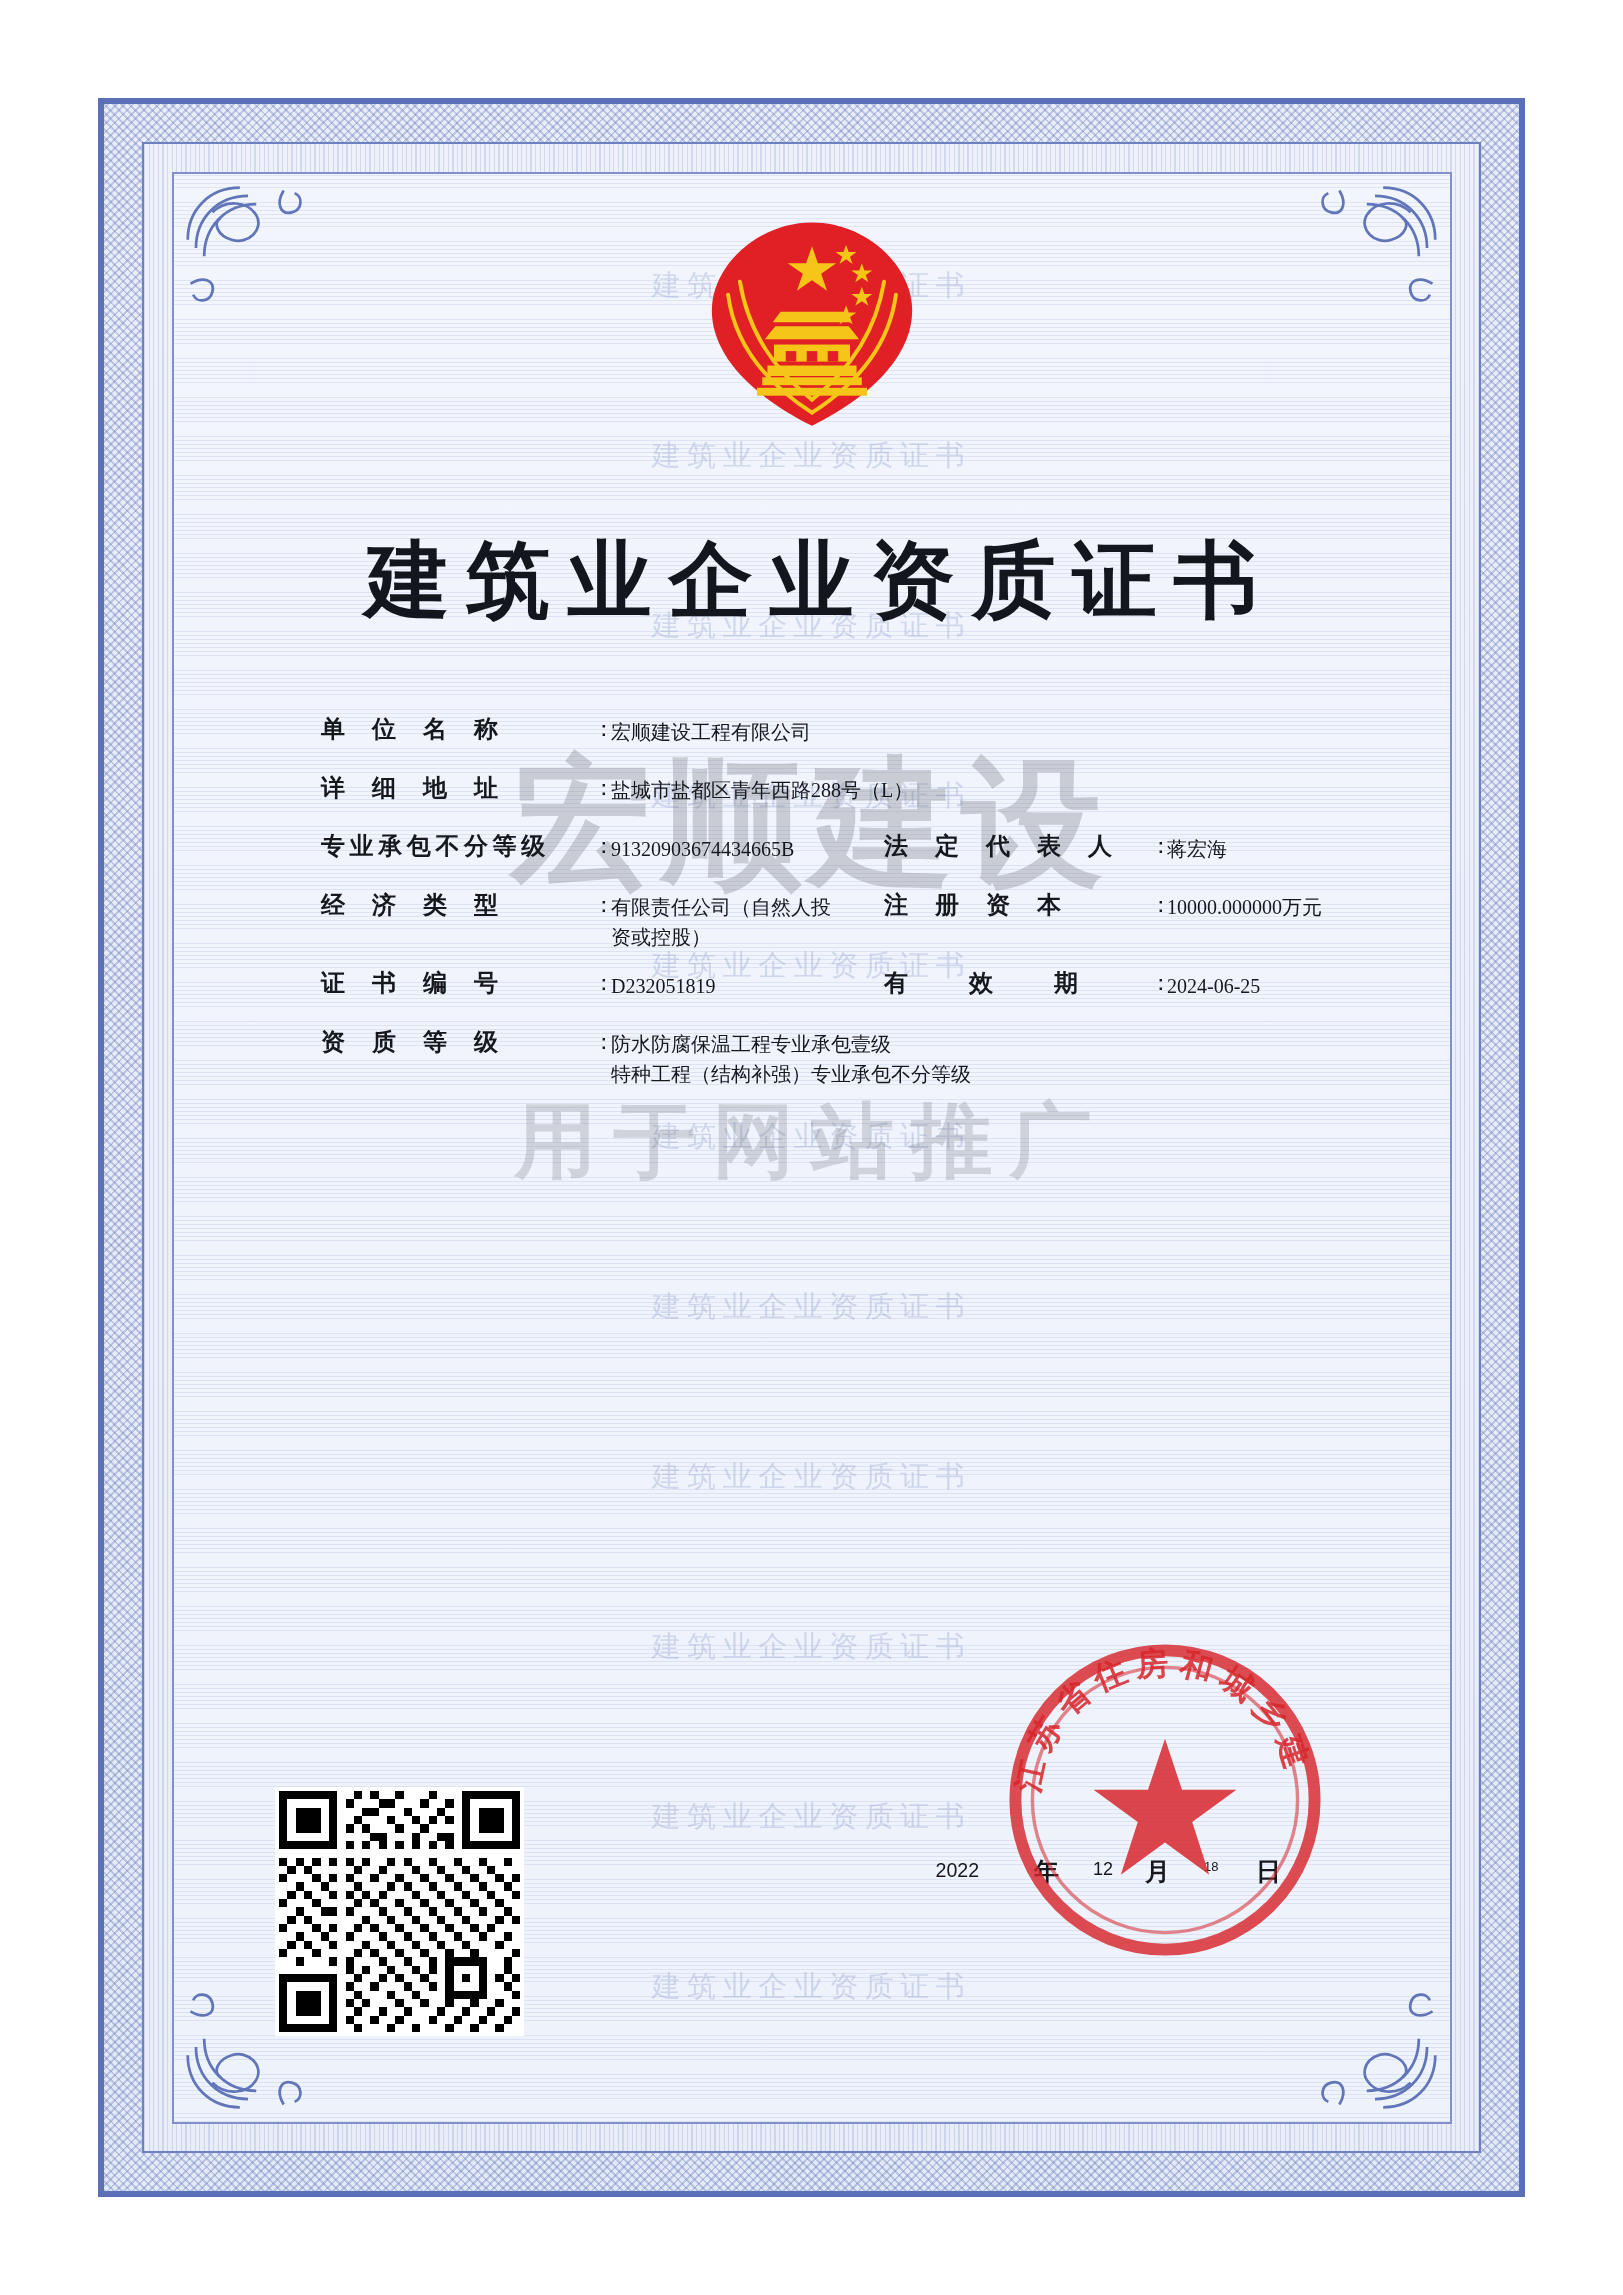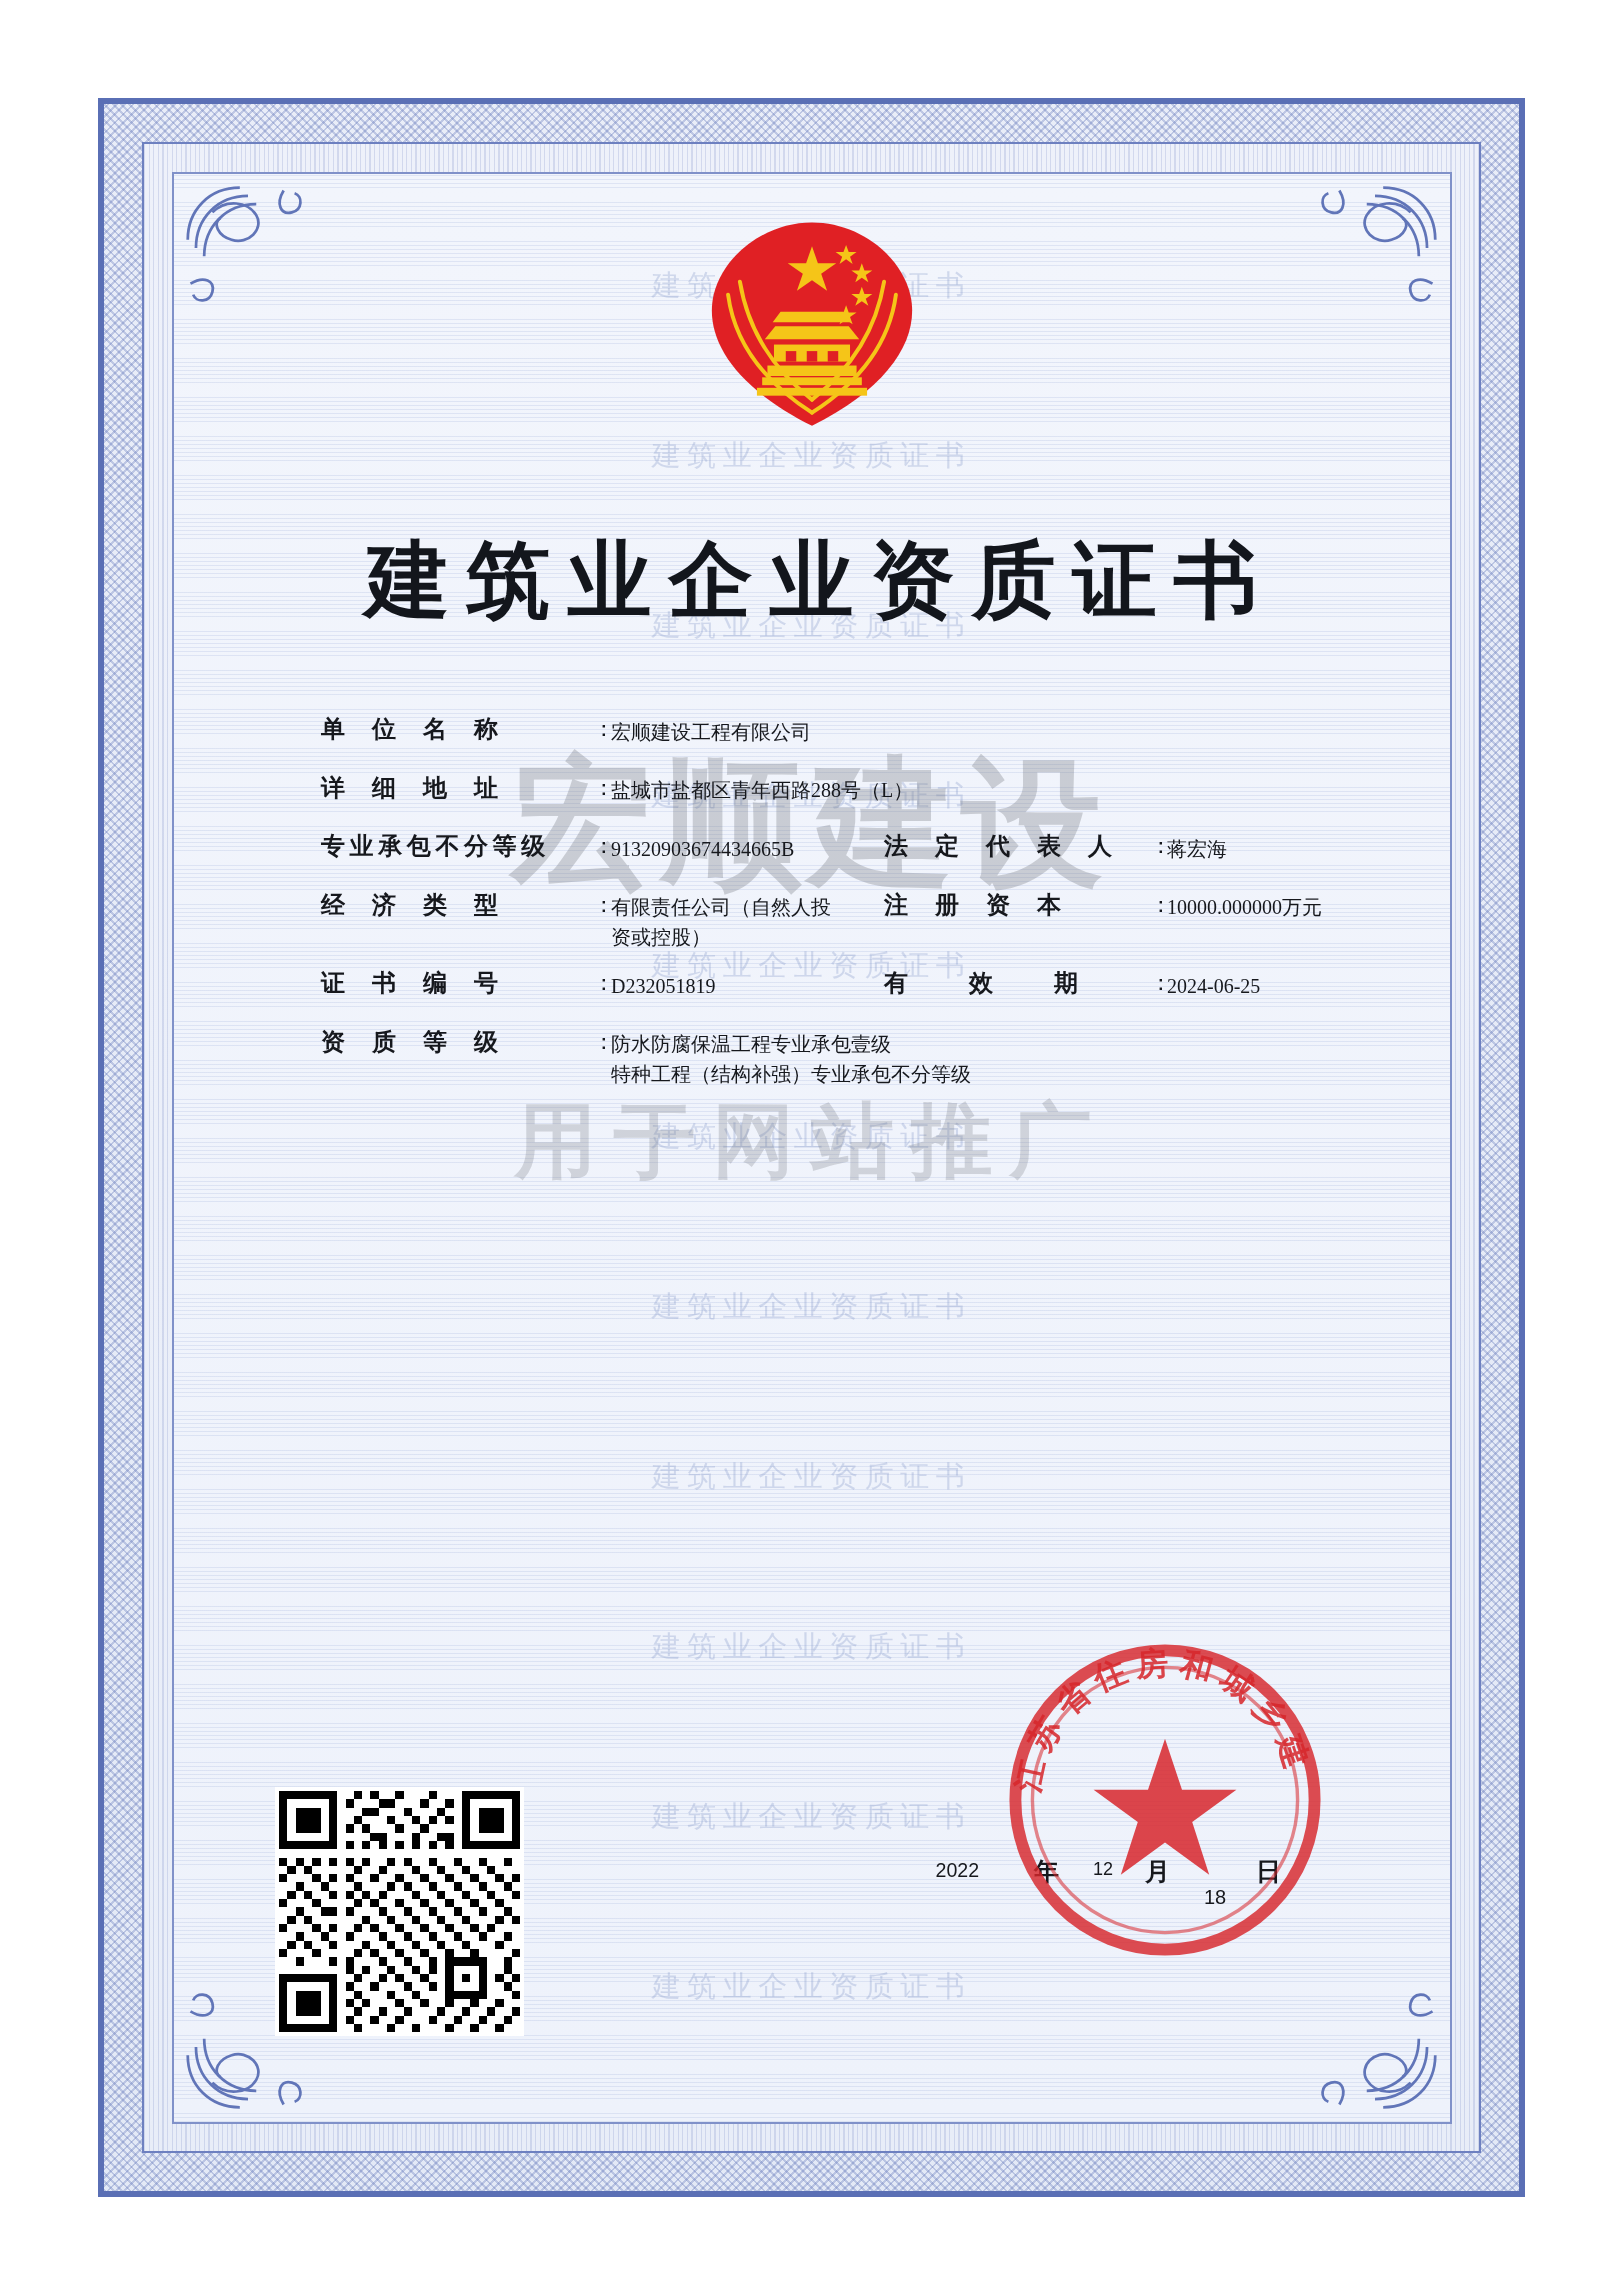--- a/index.html
+++ b/index.html
@@ -235,21 +235,21 @@
     position: relative;
     margin-top: 29px;
     height: 39px;
     font-size: 21.6px;
     color: #16181d;
   }
   .date-line .y { position: absolute; left: 6.5px; top: 3.9px; font-size: 19.6px; }
   .date-line .ych { position: absolute; left: 105px; top: 0; font-size: 25px; font-weight: bold; font-family: "Liberation Serif", serif; }
   .date-line .m { position: absolute; left: 164px; top: 3.9px; font-size: 18px; }
   .date-line .mch { position: absolute; left: 216px; top: 0; font-size: 25px; font-weight: bold; font-family: "Liberation Serif", serif; }
-  .date-line .d { position: absolute; left: 275px; top: 3.9px; font-size: 20px; margin-top: 27px; }
+  .date-line .d { position: absolute; left: 275px; top: 3.9px; font-size: 13px; }
   .date-line .dch { position: absolute; left: 327px; top: 0; font-size: 25px; font-weight: bold; font-family: "Liberation Serif", serif; }
 
   
   .seal {
     position: absolute;
     left: 995px;
     top: 1630px;
     width: 340px;
     height: 340px;
     pointer-events: none;

